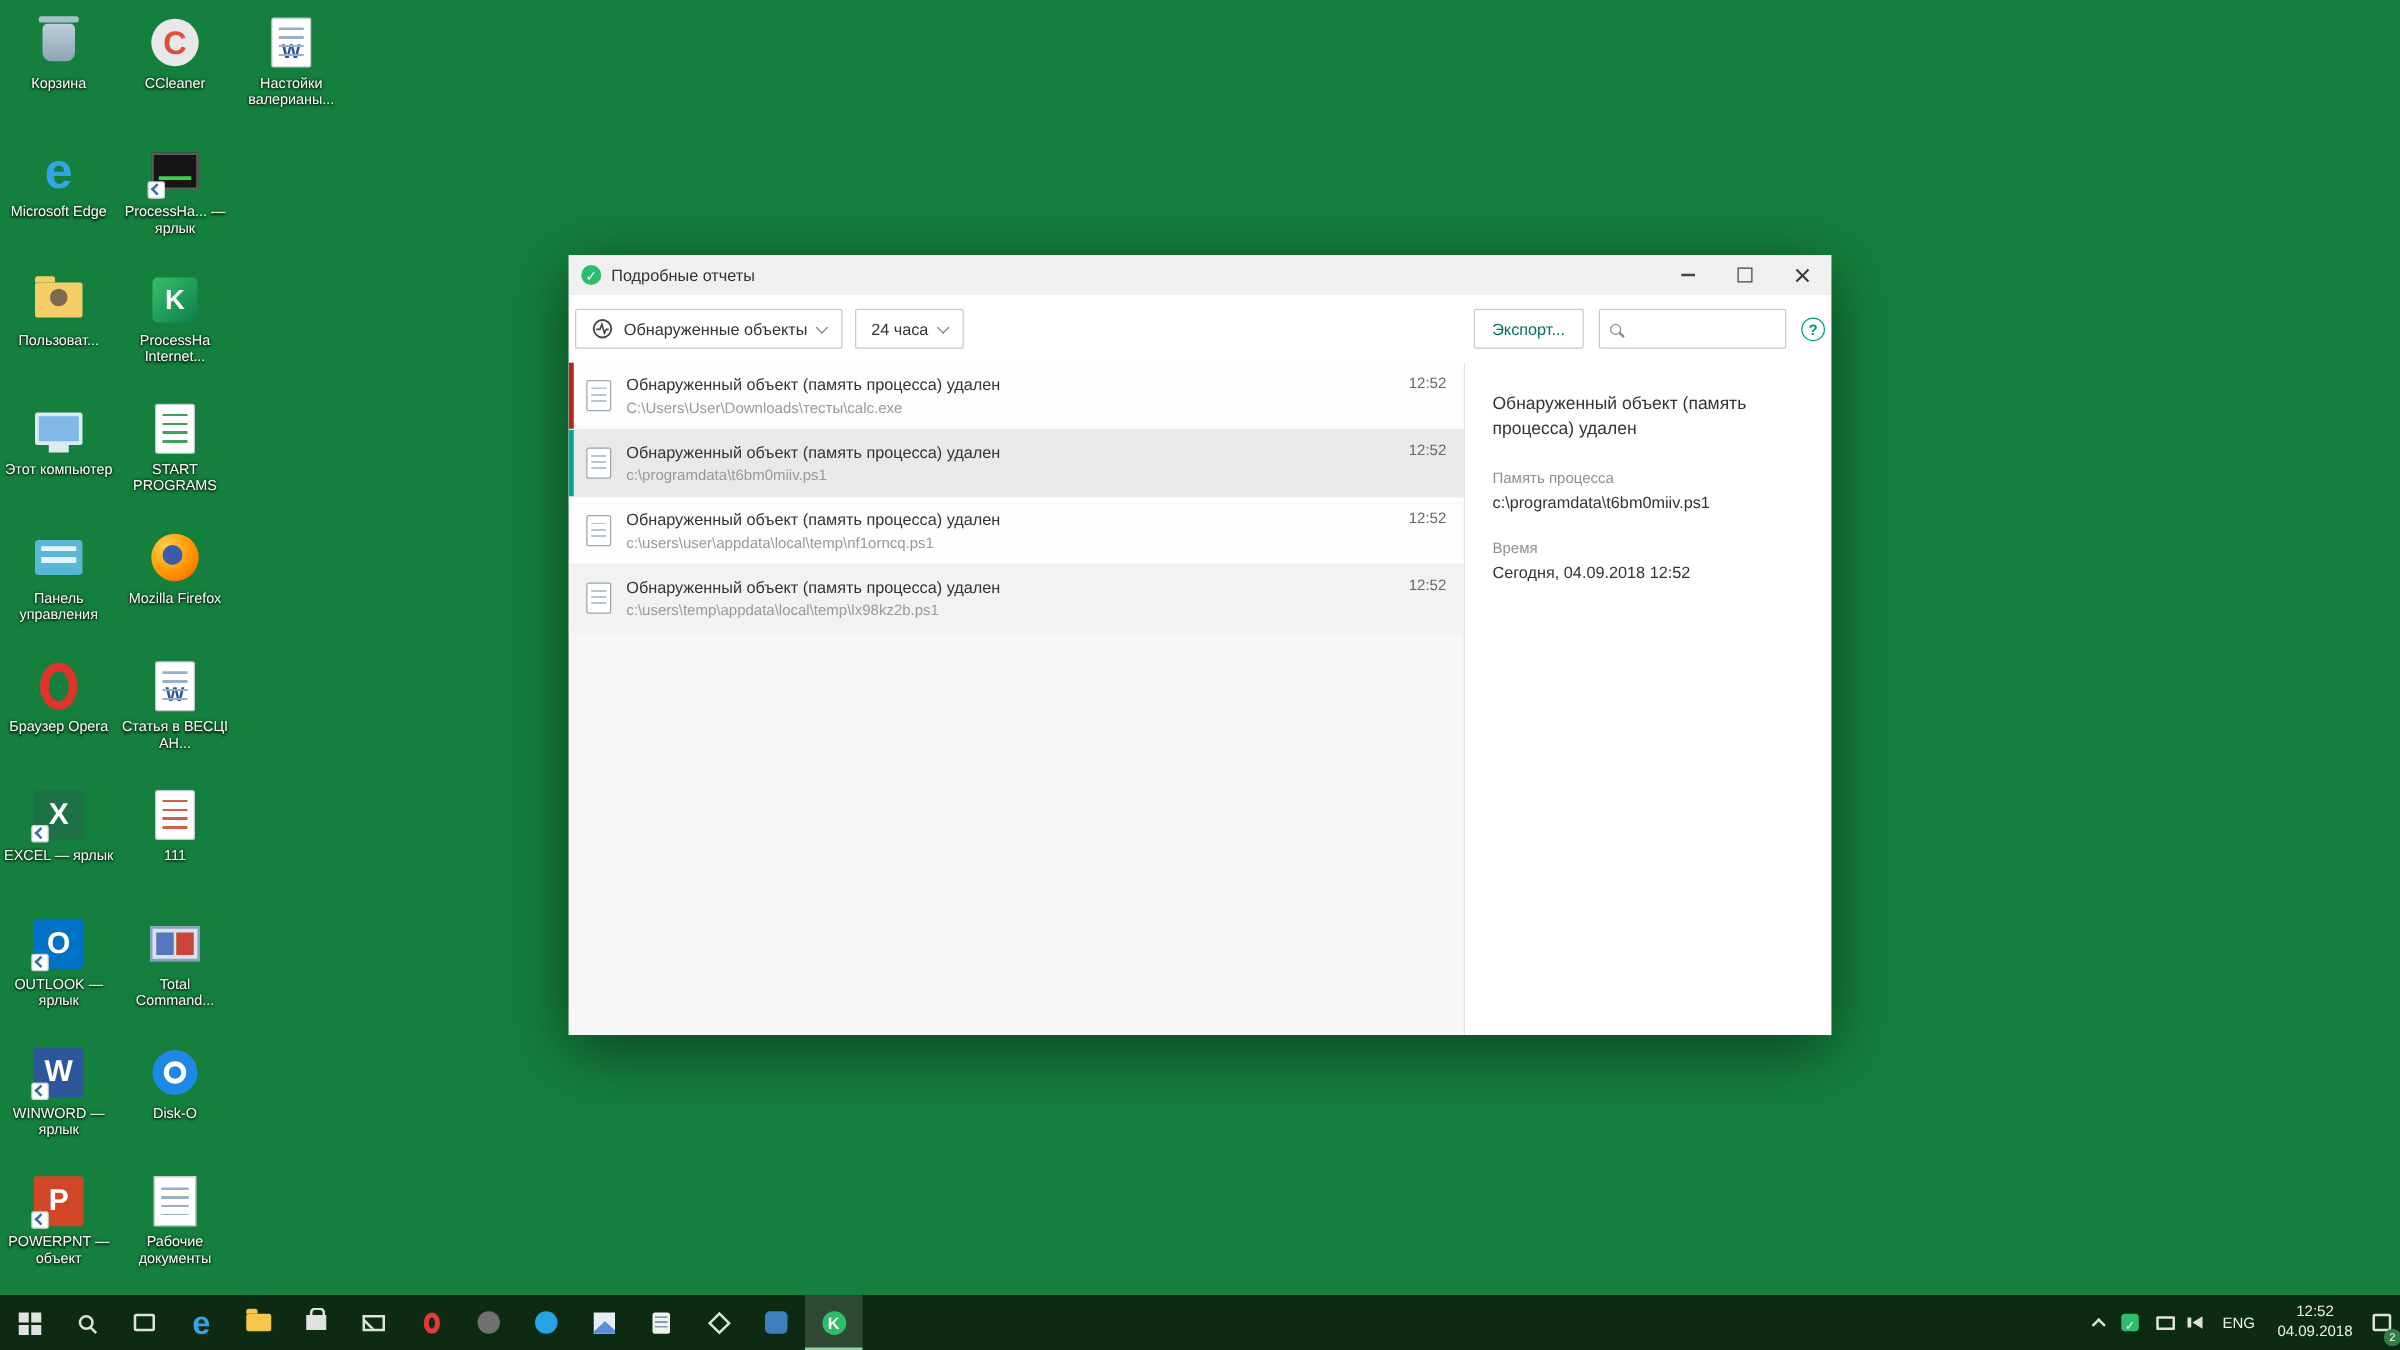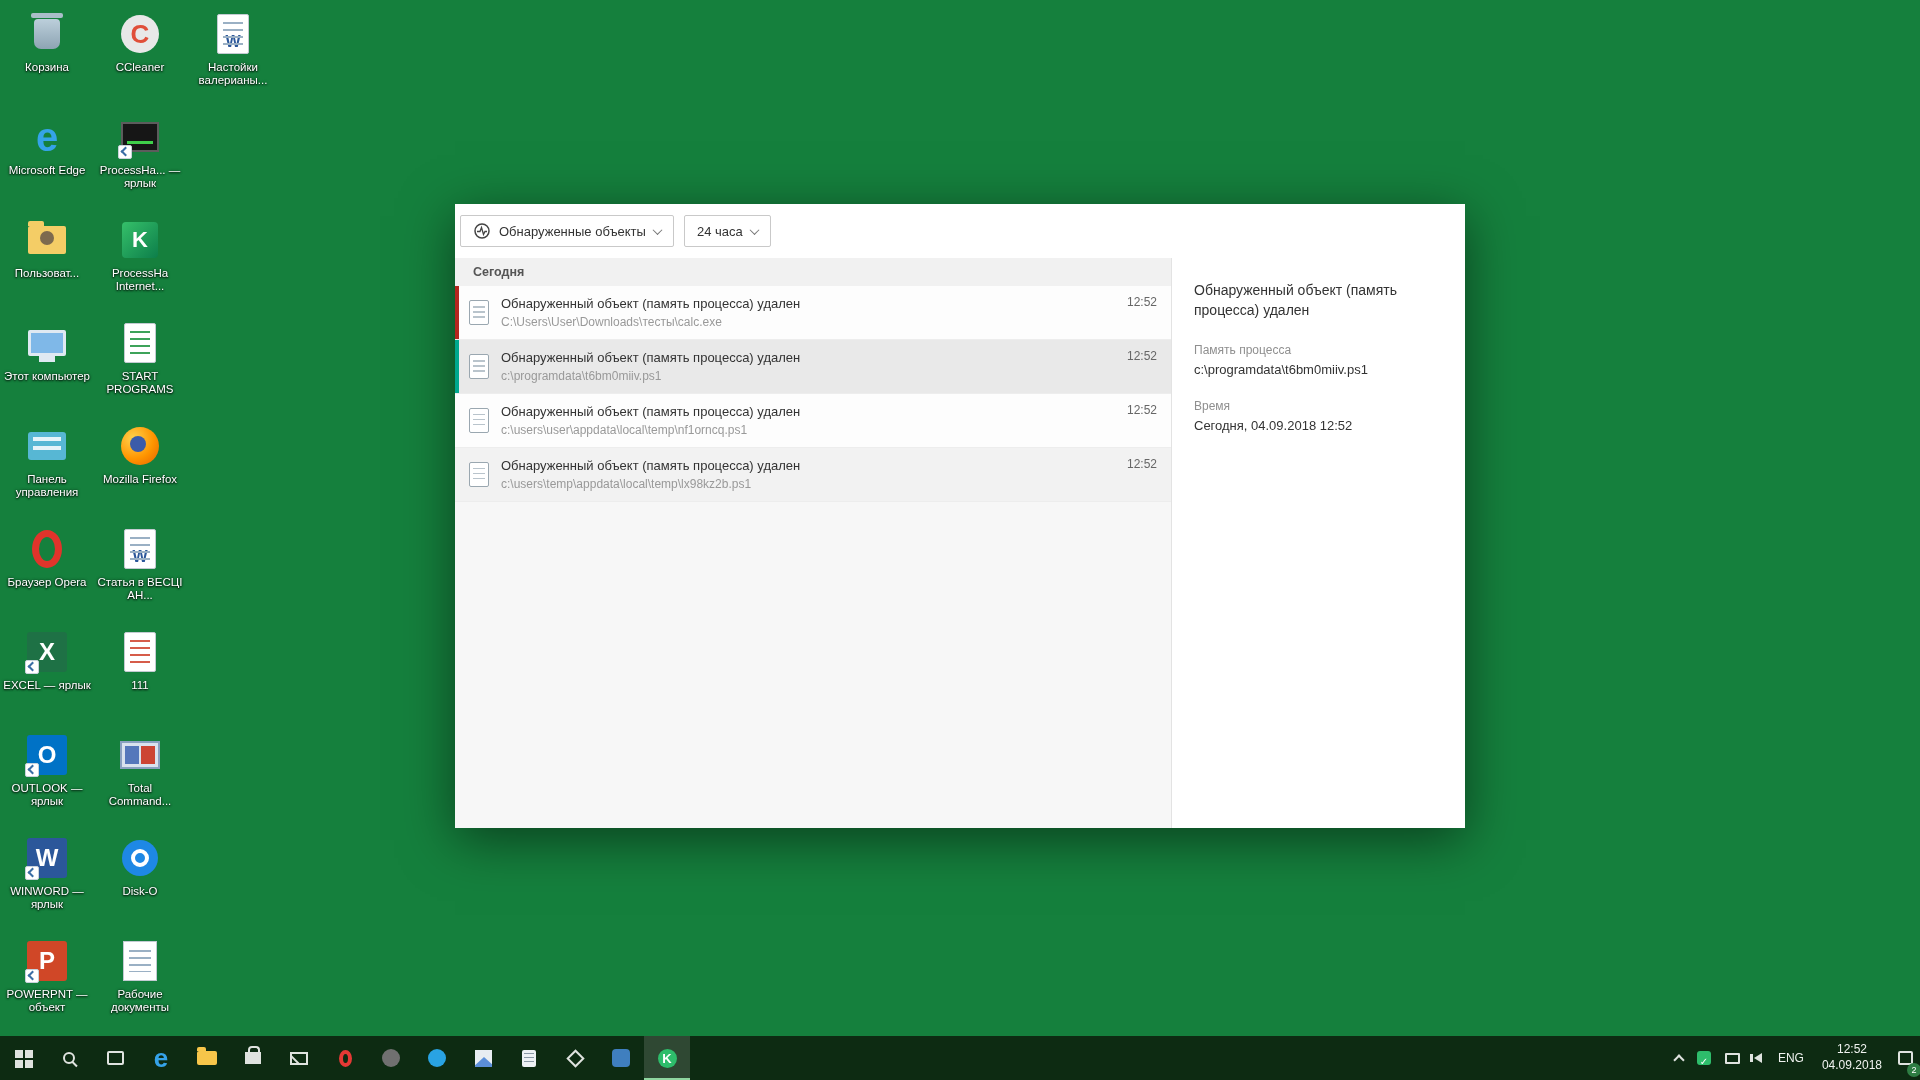--- a/index.html
+++ b/index.html
@@ -271,39 +271,55 @@
 
   <div class="dicon" style="left:188px;top:10px">
     <div class="ig">
         <div class="doc doc-gray doc-w"></div>
       </div>
     <div class="dlabel">Настойки валерианы...</div>
   </div>
 
 
   <div class="app-window">
+    <div class="titlebar">
+      <div class="tb-appicon"></div>
+      <div class="tb-title">Подробные отчеты</div>
+      <div class="win-controls">
+        <div class="wc wc-min"></div>
+        <div class="wc wc-max"></div>
+        <div class="wc wc-close"></div>
+      </div>
+    </div>
 
     <div class="toolbar">
       <div class="dd">
         <svg width="18" height="18" viewBox="0 0 18 18">
           <circle cx="9" cy="9" r="7" fill="none" stroke="#444" stroke-width="1.5"></circle>
           <polyline points="4,9.5 7,9.5 8.5,5.5 10.5,12.5 12,9.5 14,9.5" fill="none" stroke="#444" stroke-width="1.3"></polyline>
         </svg>
         <span>Обнаруженные объекты</span>
         <span class="chev"></span>
       </div>
       <div class="dd">
         <span>24 часа</span>
         <span class="chev"></span>
       </div>
+      <div class="toolbar-right">
+        <button class="btn-export">Экспорт...</button>
+        <div class="searchbox">
+          <span class="mag"></span>
+          <input type="text" placeholder="" style="">
+        </div>
+        <div class="help"></div>
+      </div>
     </div>
 
     <div class="content">
       <div class="list-pane">
-        <div class="group-header">Сегодня</div>
 
         <div class="item">
           <span class="marker m-red"></span>
           <span class="li-doc"></span>
           <div class="item-text">
             <div class="item-title">Обнаруженный объект (память процесса) удален</div>
             <div class="item-path">C:\Users\User\Downloads\тесты\calc.exe</div>
           </div>
           <div class="item-time">12:52</div>
         </div>

